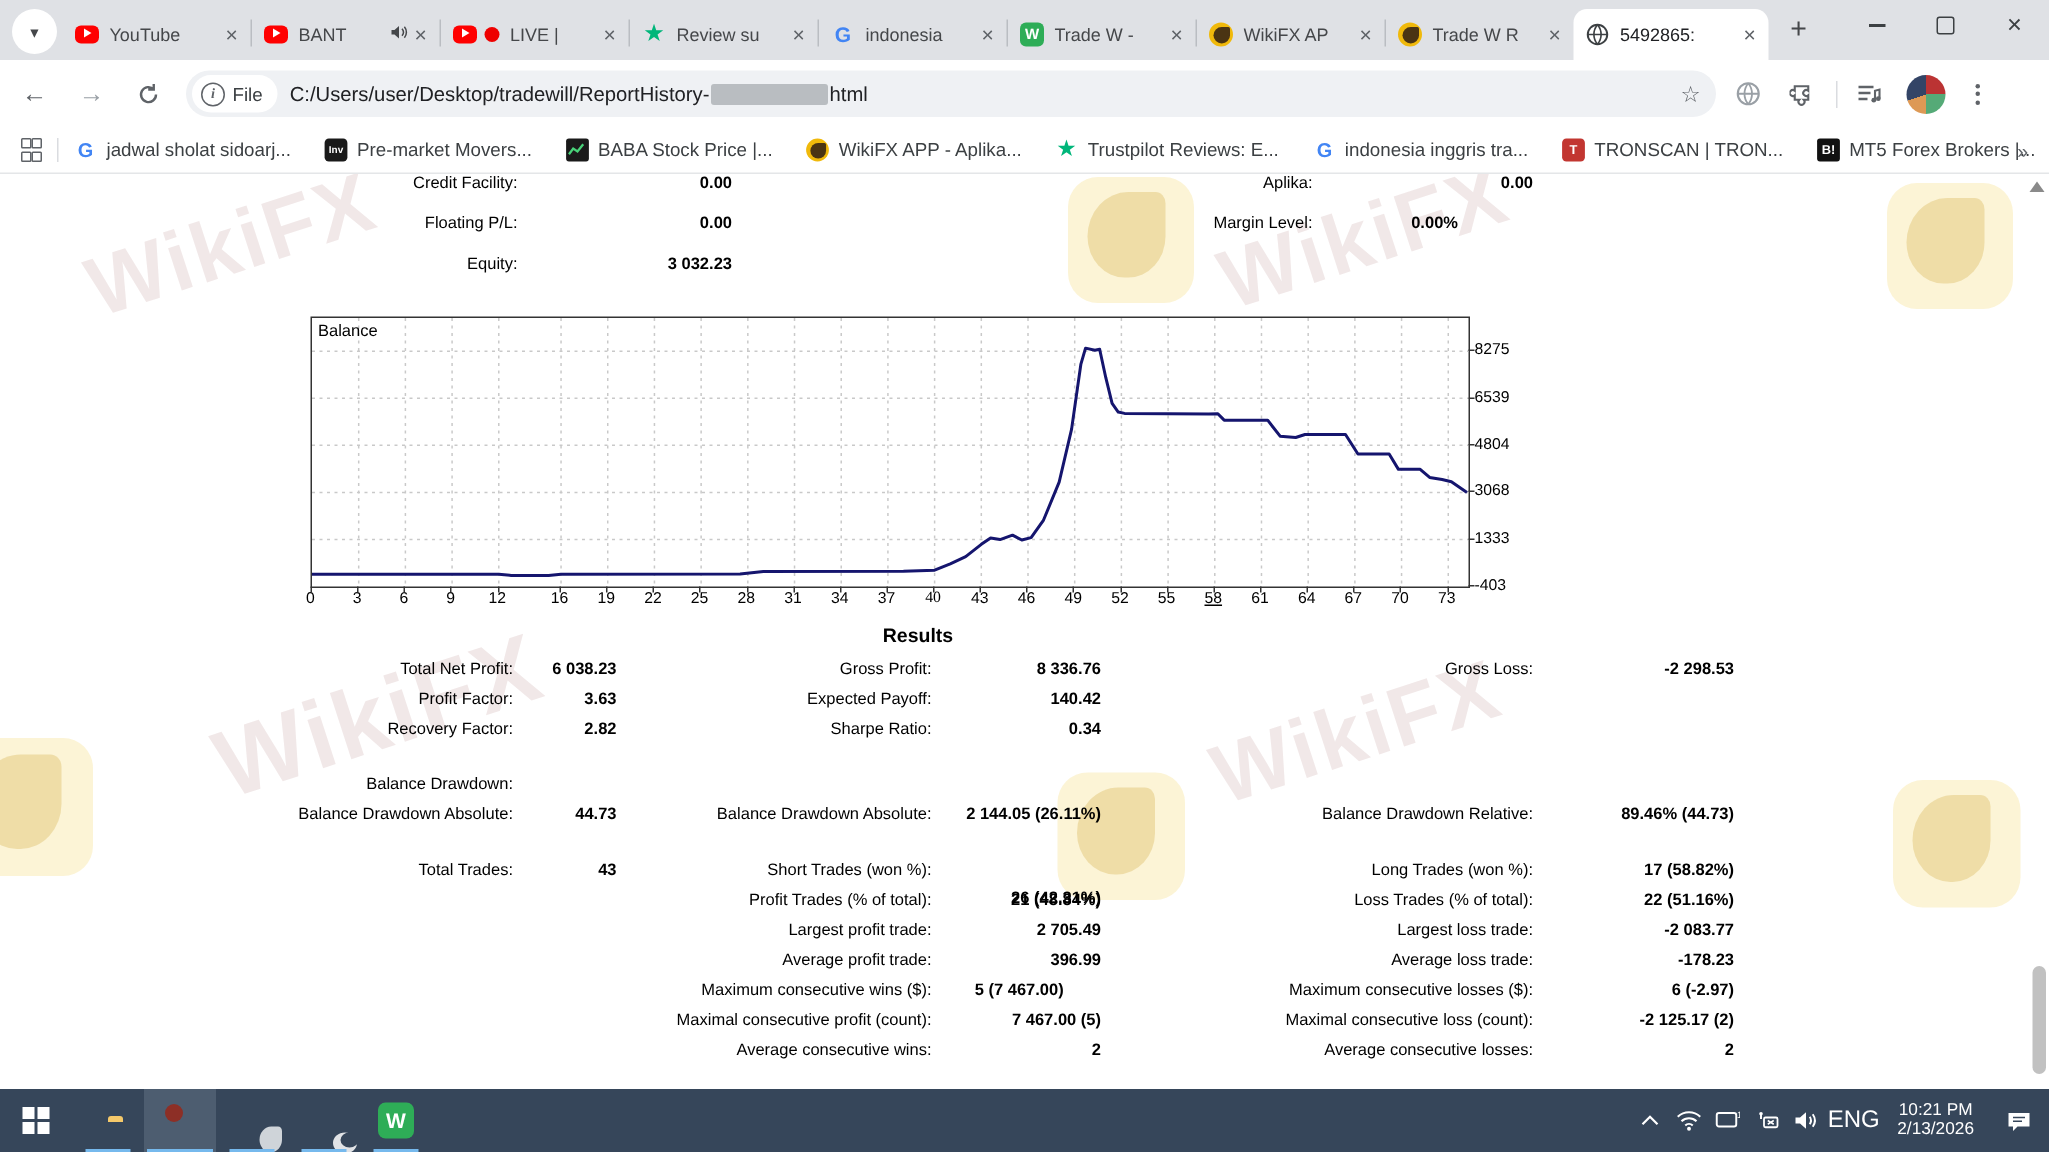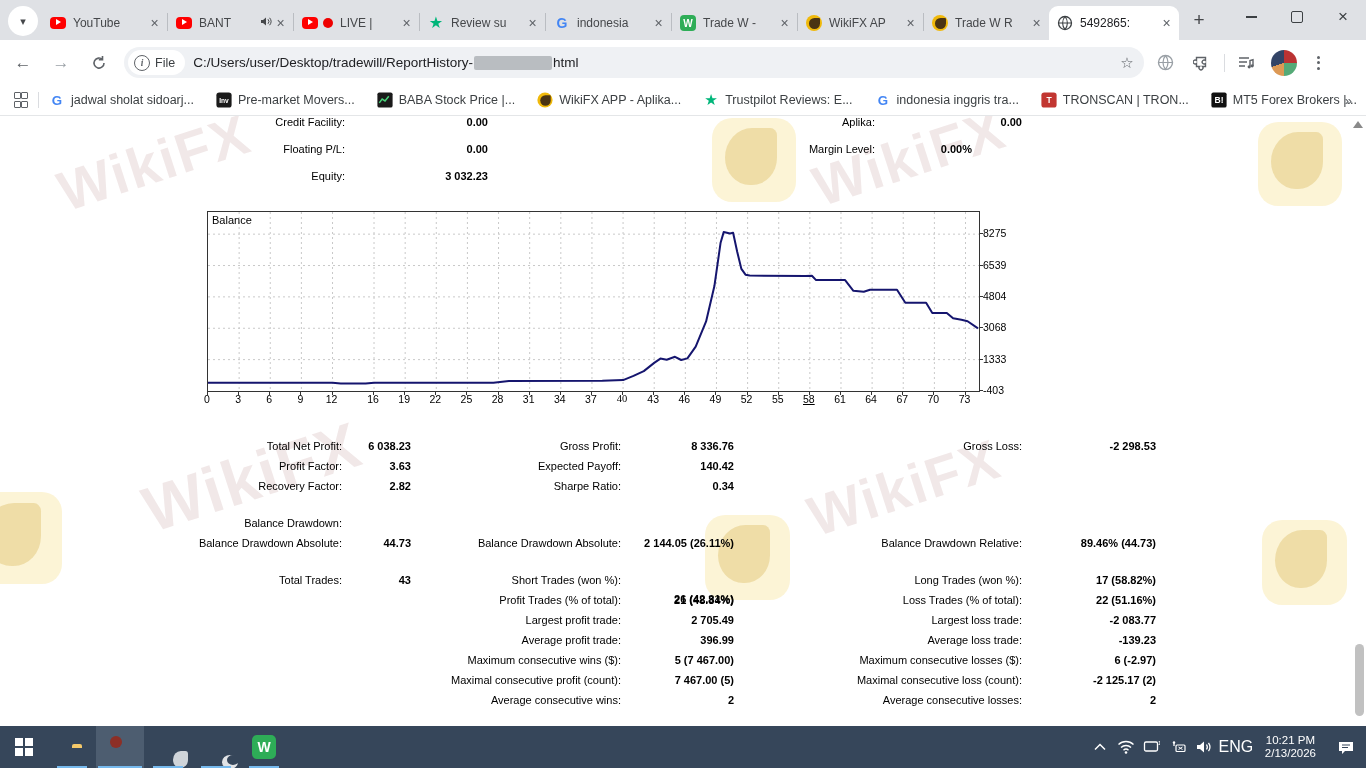--- a/index.html
+++ b/index.html
@@ -470,20 +470,21 @@
       <div class="xtick" style="left: 839.988px; top: 275px;"></div>
       <div class="xlab" style="left: 856.118px;">64</div>
       <div class="xtick" style="left: 871.118px; top: 275px;"></div>
       <div class="xlab" style="left: 887.249px;">67</div>
       <div class="xtick" style="left: 902.249px; top: 275px;"></div>
       <div class="xlab" style="left: 918.38px;">70</div>
       <div class="xtick" style="left: 933.38px; top: 275px;"></div>
       <div class="xlab" style="left: 949.51px;">73</div>
       <div class="xtick" style="left: 964.51px; top: 275px;"></div>
     </div>
+  <div id="results-title">Results</div>
   <div id="results-holder">
       <div class="rep lbl" style="left: 110px; width: 232px; top: 323px;">Total Net Profit:</div>
       <div class="rep val" style="left: 345px; width: 66px; top: 323px; text-align: right;">6 038.23</div>
       <div class="rep lbl" style="left: 390px; width: 231px; top: 323px;">Gross Profit:</div>
       <div class="rep val" style="left: 625px; width: 109px; top: 323px;">8 336.76</div>
       <div class="rep lbl" style="left: 790px; width: 232px; top: 323px;">Gross Loss:</div>
       <div class="rep val" style="left: 1026px; width: 130px; top: 323px;">-2 298.53</div>
       <div class="rep lbl" style="left: 110px; width: 232px; top: 343px;">Profit Factor:</div>
       <div class="rep val" style="left: 345px; width: 66px; top: 343px;">3.63</div>
       <div class="rep lbl" style="left: 390px; width: 231px; top: 343px;">Expected Payoff:</div>
@@ -509,23 +510,23 @@
       <div class="rep val" style="left: 625px; width: 109px; top: 477px;">21 (48.84%)</div>
       <div class="rep lbl" style="left: 790px; width: 232px; top: 477px;">Loss Trades (% of total):</div>
       <div class="rep val" style="left: 1026px; width: 130px; top: 477px;">22 (51.16%)</div>
       <div class="rep lbl" style="left: 390px; width: 231px; top: 497px;">Largest profit trade:</div>
       <div class="rep val" style="left: 625px; width: 109px; top: 497px;">2 705.49</div>
       <div class="rep lbl" style="left: 790px; width: 232px; top: 497px;">Largest loss trade:</div>
       <div class="rep val" style="left: 1026px; width: 130px; top: 497px;">-2 083.77</div>
       <div class="rep lbl" style="left: 390px; width: 231px; top: 517px;">Average profit trade:</div>
       <div class="rep val" style="left: 625px; width: 109px; top: 517px;">396.99</div>
       <div class="rep lbl" style="left: 790px; width: 232px; top: 517px;">Average loss trade:</div>
-      <div class="rep val" style="left: 1026px; width: 130px; top: 517px;">-139.23</div>
+      <div class="rep val" style="left: 1026px; width: 130px; top: 517px;">-178.23</div>
       <div class="rep lbl" style="left: 390px; width: 231px; top: 537px;">Maximum consecutive wins ($):</div>
-      <div class="rep val" style="left: 625px; width: 109px; top: 537px;">5 (7 467.00)</div>
+      <div class="rep val" style="left: 625px; width: 109px; top: 537px; text-align: center;">5 (7 467.00)</div>
       <div class="rep lbl" style="left: 790px; width: 232px; top: 537px;">Maximum consecutive losses ($):</div>
       <div class="rep val" style="left: 1026px; width: 130px; top: 537px;">6 (-2.97)</div>
       <div class="rep lbl" style="left: 390px; width: 231px; top: 557px;">Maximal consecutive profit (count):</div>
       <div class="rep val" style="left: 625px; width: 109px; top: 557px;">7 467.00 (5)</div>
       <div class="rep lbl" style="left: 790px; width: 232px; top: 557px;">Maximal consecutive loss (count):</div>
       <div class="rep val" style="left: 1026px; width: 130px; top: 557px;">-2 125.17 (2)</div>
       <div class="rep lbl" style="left: 390px; width: 231px; top: 577px;">Average consecutive wins:</div>
       <div class="rep val" style="left: 625px; width: 109px; top: 577px;">2</div>
       <div class="rep lbl" style="left: 790px; width: 232px; top: 577px;">Average consecutive losses:</div>
       <div class="rep val" style="left: 1026px; width: 130px; top: 577px;">2</div>

